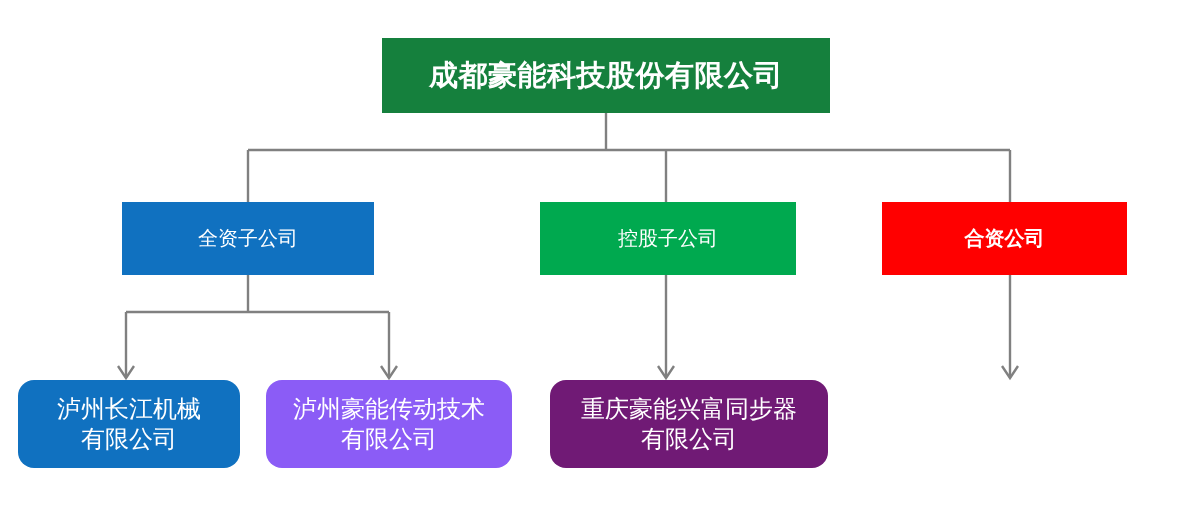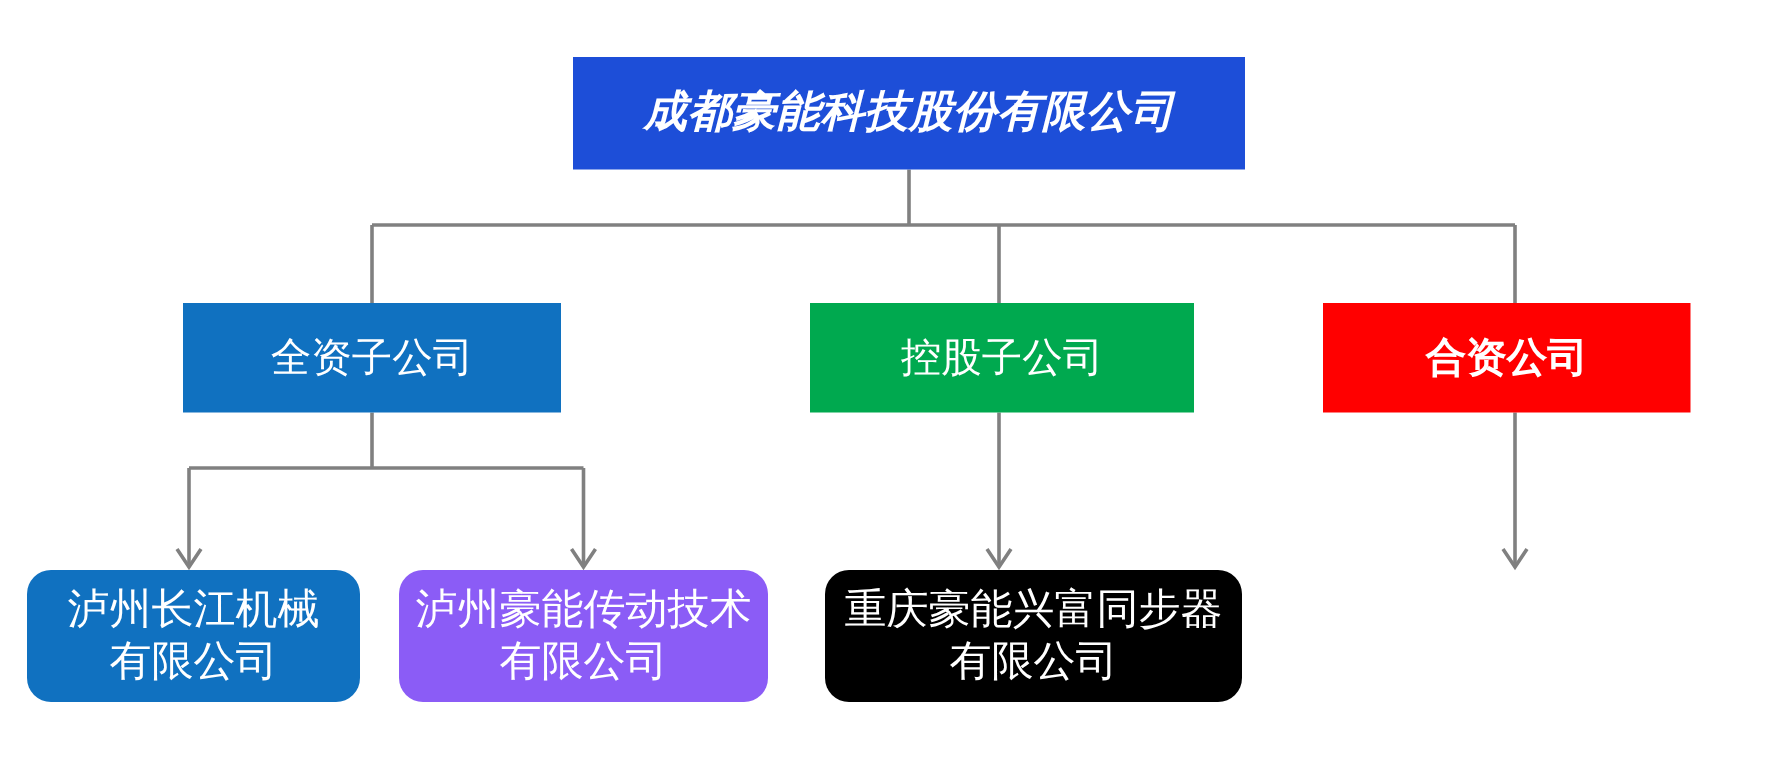--- a/index.html
+++ b/index.html
@@ -43,32 +43,32 @@
     top: 38px;
     width: 448px;
     height: 75px;
     font-size: 29px;
     font-weight: bold;
     letter-spacing: 0.5px;
   }
   
   .node-cat {
     height: 73px;
-    font-size: 27px;
+    font-size: 20px;
     font-weight: normal;
   }
   .node-cat-1 { left: 122px; top: 202px; width: 252px; }
   .node-cat-2 { left: 540px; top: 202px; width: 256px; }
   .node-cat-3 { left: 882px; top: 202px; width: 245px; font-weight: bold; }
   
   .node-leaf {
     top: 380px;
     height: 88px;
     border-radius: 16px;
-    font-size: 28px;
+    font-size: 24px;
     font-weight: normal;
     padding: 0 6px;
   }
   .node-leaf-1 { left: 18px;  width: 222px; }
   .node-leaf-2 { left: 266px; width: 246px; }
   .node-leaf-3 { left: 550px; width: 278px; }
   .node-leaf-4 { left: 860px; width: 300px; }
 </style>
 </head>
 <body>
@@ -97,26 +97,26 @@
     </g>
 
     <g stroke="#808080" stroke-width="2.4" fill="none" stroke-linejoin="miter">
       <polyline points="118,366 126,378 134,366"></polyline>
       <polyline points="381,366 389,378 397,366"></polyline>
       <polyline points="658,366 666,378 674,366"></polyline>
       <polyline points="1002,366 1010,378 1018,366"></polyline>
     </g>
   </svg>
 
-  <div class="node node-root" style="background: #1d4ed8; font-style: italic;">成都豪能科技股份有限公司</div>
+  <div class="node node-root" style="background: #15803d;">成都豪能科技股份有限公司</div>
 
   <div class="node node-cat node-cat-1" style="background: rgb(16, 113, 192);">全资子公司</div>
   <div class="node node-cat node-cat-2" style="background: rgb(0, 169, 79);">控股子公司</div>
   <div class="node node-cat node-cat-3" style="background: rgb(255, 0, 0);">合资公司</div>
 
   <div class="node node-leaf node-leaf-1" style="background: rgb(16, 113, 192);">泸州长江机械
 有限公司</div>
   <div class="node node-leaf node-leaf-2" style="background: #8b5cf6;">泸州豪能传动技术
 有限公司</div>
-  <div class="node node-leaf node-leaf-3" style="background: #000000;">重庆豪能兴富同步器
+  <div class="node node-leaf node-leaf-3" style="background: #701a75;">重庆豪能兴富同步器
 有限公司</div>
 
 </div>
 
 </body></html>

